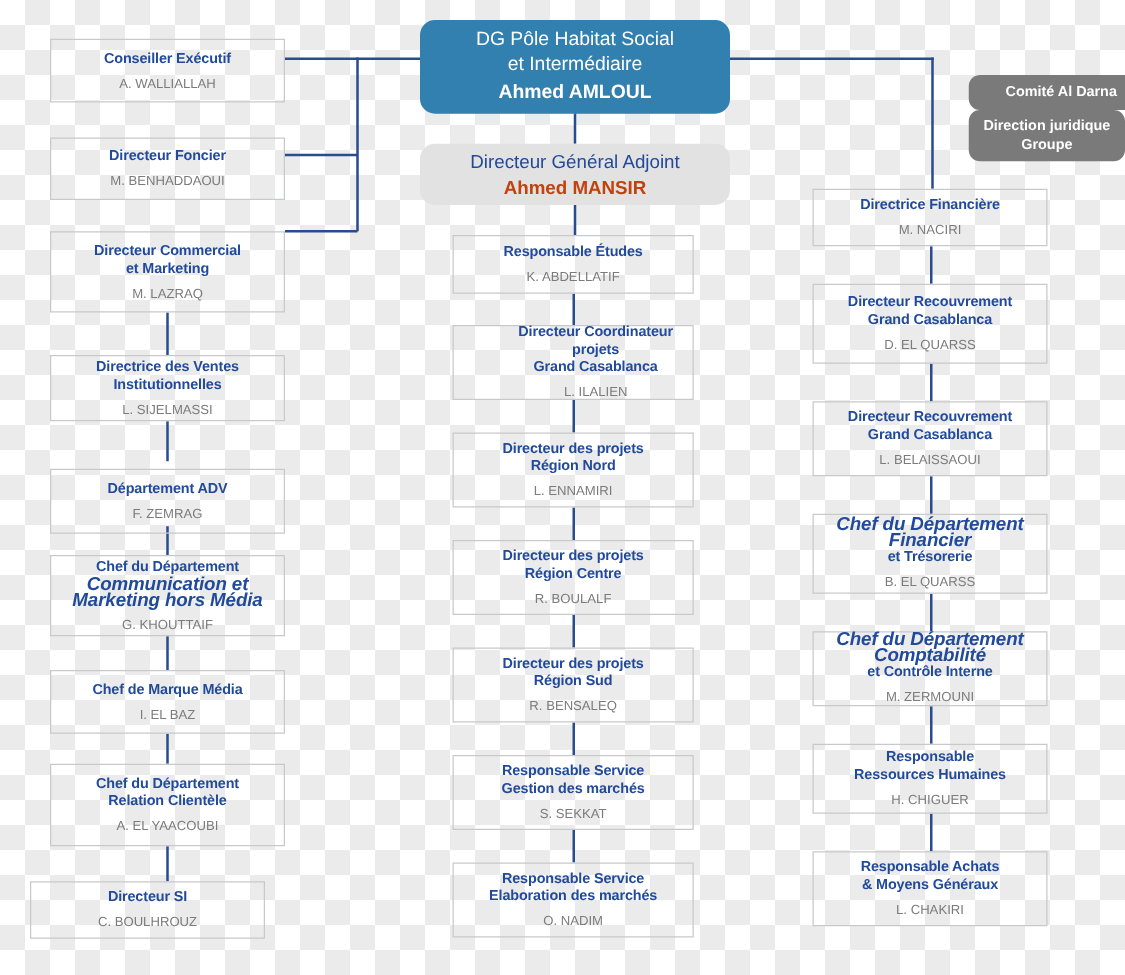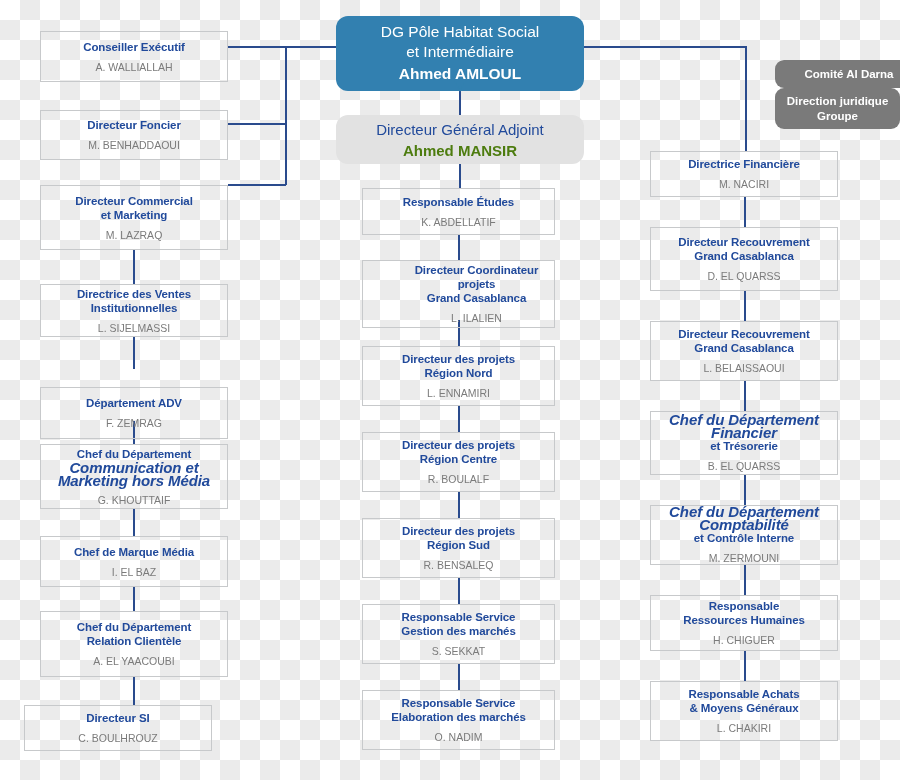--- a/index.html
+++ b/index.html
@@ -119,21 +119,21 @@
     padding: 6px 10px;
     border: none;
   }
   .deputy .dtitle {
     color: #214a9b;
     font-size: 15px;
     line-height: 21px;
     font-weight: normal;
   }
   .deputy .dname {
-    color: #4d7c0f;
+    color: #c2410c;
     font-size: 15px;
     line-height: 21px;
     font-weight: bold;
   }
 
   
   .pill {
     position: absolute;
     box-sizing: border-box;
     background: #7a7a7a;
@@ -228,21 +228,21 @@
     <div class="title">et Marketing</div>
     <div class="person">M. LAZRAQ</div>
   </div>
 
   <div class="node" style="left:40px; top:284px; width:188px; height:53px;">
     <div class="title">Directrice des Ventes</div>
     <div class="title">Institutionnelles</div>
     <div class="person">L. SIJELMASSI</div>
   </div>
 
-  <div class="node" style="left:40px; top:387px; width:188px; height:52px;">
+  <div class="node" style="left:40px; top:375px; width:188px; height:52px;">
     <div class="title">Département ADV</div>
     <div class="person">F. ZEMRAG</div>
   </div>
 
   <div class="node" style="left:40px; top:444px; width:188px; height:65px;">
     <div class="title">Chef du Département</div>
     <div class="title small">Communication et Marketing hors Média</div>
     <div class="person">G. KHOUTTAIF</div>
   </div>
 
@@ -260,21 +260,21 @@
   <div class="node" style="left:24px; top:705px; width:188px; height:46px;">
     <div class="title">Directeur SI</div>
     <div class="person">C. BOULHROUZ</div>
   </div>
 
   <div class="node" style="left:362px; top:188px; width:193px; height:47px;">
     <div class="title">Responsable Études</div>
     <div class="person">K. ABDELLATIF</div>
   </div>
 
-  <div class="node" style="left:362px; top:260px; width:193px; height:68px;padding-left:40px;">
+  <div class="node" style="left:362px; top:260px; width:193px; height:60px;padding-left:40px;">
     <div class="title">Directeur Coordinateur projets</div>
     <div class="title">Grand Casablanca</div>
     <div class="person">L. ILALIEN</div>
   </div>
 
   <div class="node" style="left:362px; top:346px; width:193px; height:60px;">
     <div class="title">Directeur des projets</div>
     <div class="title">Région Nord</div>
     <div class="person">L. ENNAMIRI</div>
   </div>

